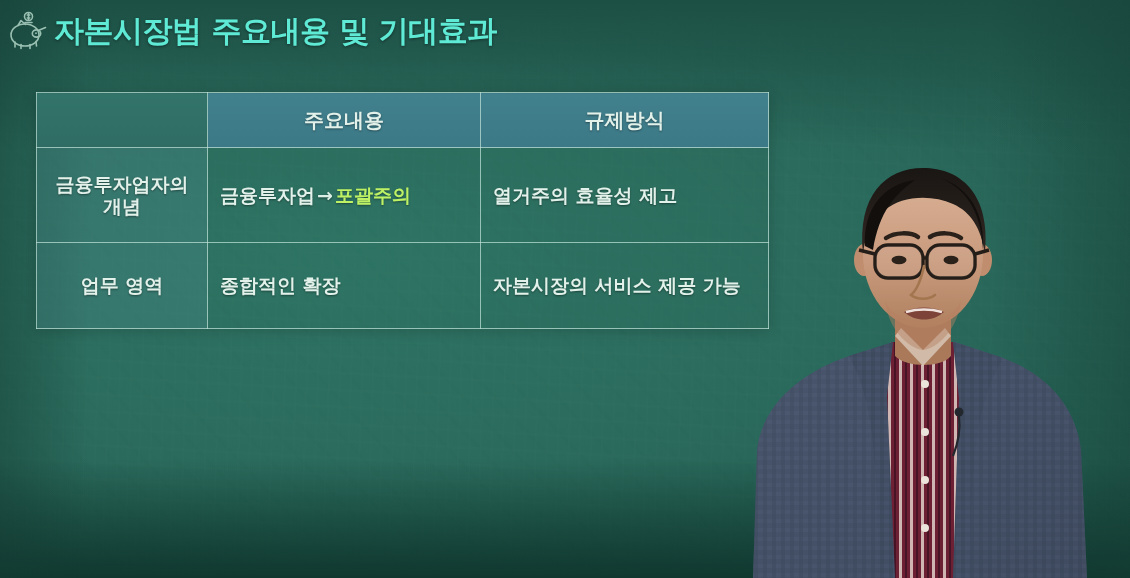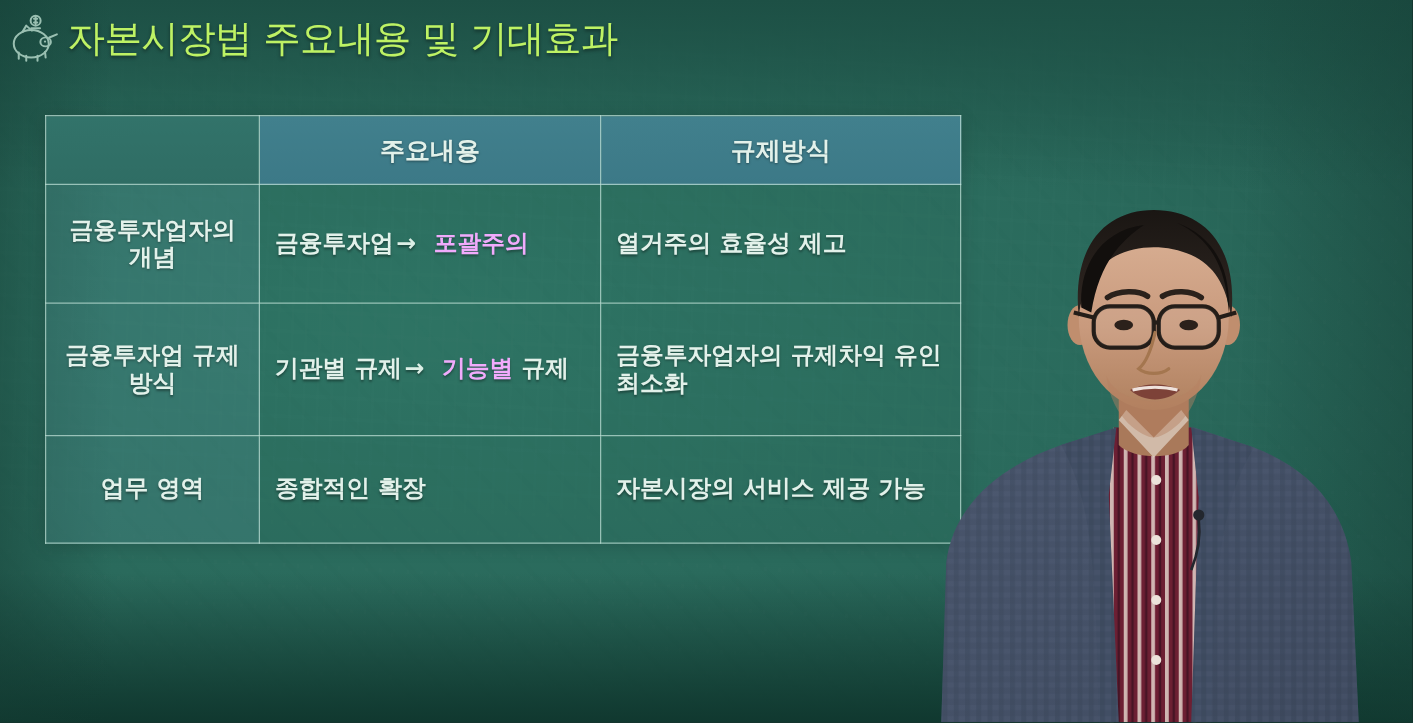--- a/index.html
+++ b/index.html
@@ -43,22 +43,22 @@
   }
 
   
   #title-bar{
     position:absolute;left:6px;top:10px;
     display:flex;align-items:center;gap:4px;
     z-index:6;
   }
   #piggy-icon{width:44px;height:42px;flex:none;opacity:.85;}
   #title-text{
-    font-size:30px;font-weight:normal;
-    color:#bef264;
+    font-size:30px;font-weight:bold;
+    color:#5eead4;
     letter-spacing:-0.5px;
     text-shadow:0 1px 3px rgba(0,0,0,.45);
     white-space:nowrap;
   }
 
   
   #slide-table{
     position:absolute;left:36px;top:92px;
     width:732px;
     border-collapse:collapse;
@@ -102,21 +102,21 @@
     text-align:left;
     font-size:19px;
     padding:5px 9px;
     line-height:1.2;
   }
   tr.r1 td{height:70px;}
   tr.r2 td{height:81px;}
   tr.r3 td{height:61px;}
   tr.r4 td{height:60px;}
 
-  .hl{color:#f0abfc;text-shadow:0 1px 2px rgba(0,0,0,.35);margin-left:12px;}
+  .hl{color:#bef264;text-shadow:0 1px 2px rgba(0,0,0,.35);}
   .arrow{color:#dcefe6;padding:0 2px;}
 
   
   #instructor{
     position:absolute;left:745px;top:150px;
     width:385px;height:428px;
     z-index:7;
     pointer-events:none;
   }
   #instructor svg{display:block;width:100%;height:100%;}
@@ -171,27 +171,20 @@
     <tbody>
 
       <tr class="r1">
         <td class="rowhead">금융투자업자의 개념</td>
         <td class="cell">
           <span>금융투자업</span><span class="arrow">→</span><span class="hl">포괄주의</span><span></span>
         </td>
         <td class="cell">열거주의 효율성 제고</td>
       </tr>
 
-      <tr class="r2">
-        <td class="rowhead">금융투자업 규제방식</td>
-        <td class="cell">
-          <span>기관별 규제</span><span class="arrow">→</span><span class="hl">기능별</span><span> 규제</span>
-        </td>
-        <td class="cell">금융투자업자의 규제차익 유인 최소화</td>
-      </tr>
 
       <tr class="r3">
         <td class="rowhead">업무 영역</td>
         <td class="cell">
           <span>종합적인 확장</span><span class="arrow"></span><span class="hl"></span><span></span>
         </td>
         <td class="cell">자본시장의 서비스 제공 가능</td>
       </tr>
 
 

